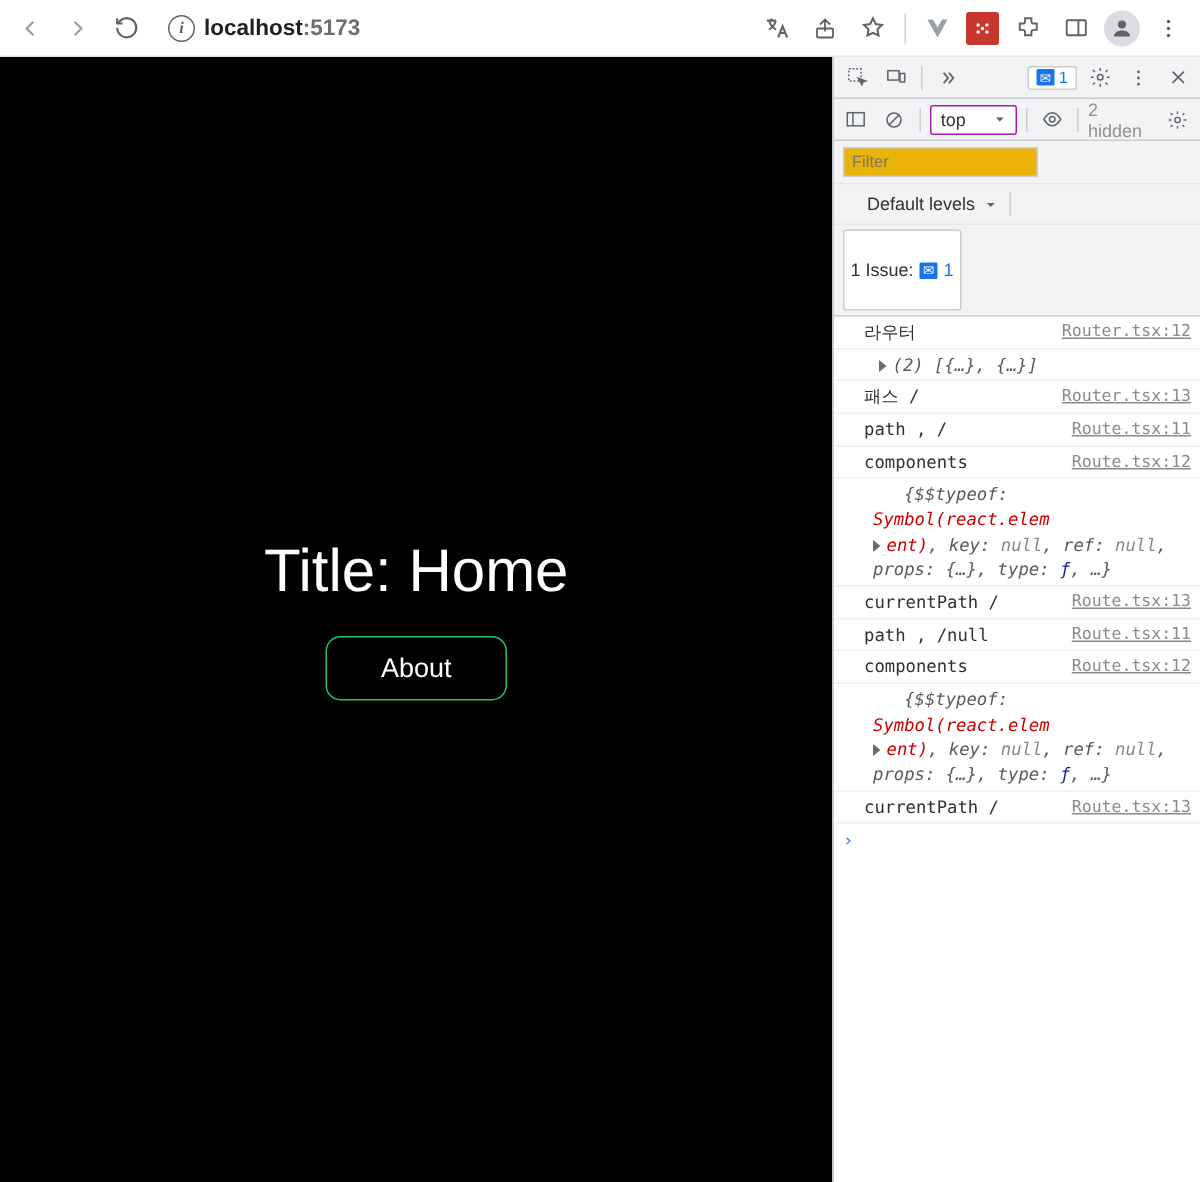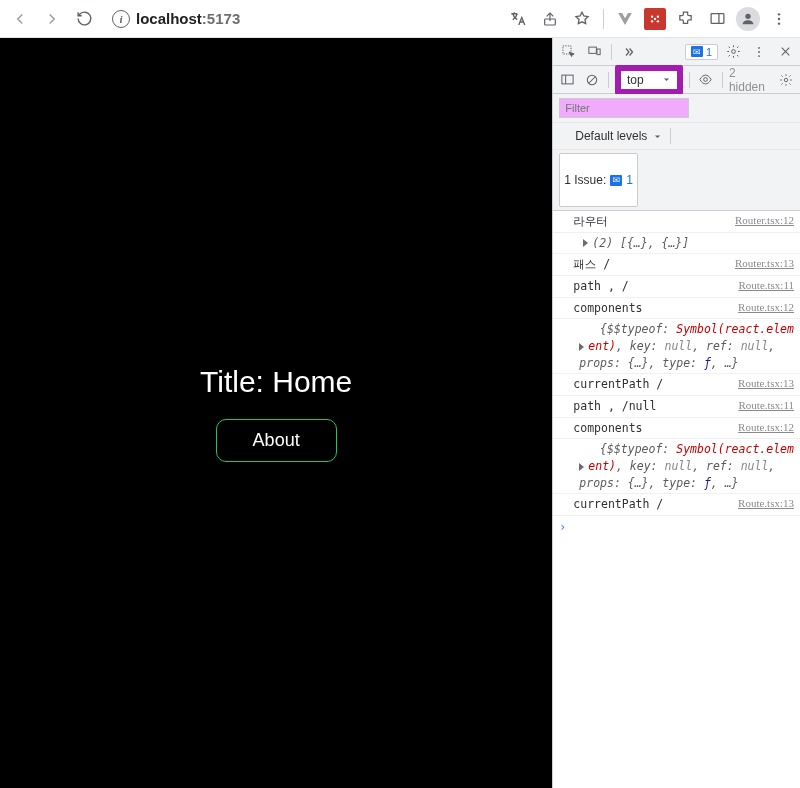--- a/index.html
+++ b/index.html
@@ -17,47 +17,47 @@
   .chrome-icons { display: flex; align-items: center; gap: 6px; padding-right: 2px; }
   .cicon { width: 26px; height: 26px; display: flex; align-items: center; justify-content: center; color: #5f6368; font-size: 16px; }
   .ext-red { background: #c8372d; color: #fff; width: 22px; height: 22px; font-size: 12px; display:flex; align-items:center; justify-content:center; border-radius:2px;}
   .avatar { width: 24px; height: 24px; border-radius: 50%; background: #dadce0; display: flex; align-items: center; justify-content: center; }
   .avatar svg { fill: #5f6368; }
   .vsep { width: 1px; height: 20px; background: #d0d0d0; margin: 0 2px; }
   
   
   .workspace { display: flex; width: 800px; height: 750px; }
   .page { width: 555px; height: 100%; background: #000; display: flex; flex-direction: column; align-items: center; justify-content: center; color: #fff; }
-  .page h1 { font-size: 30px; font-weight: 500; margin-bottom: 20px; }
+  .page h1 { font-size: 40px; font-weight: 500; margin-bottom: 20px; }
   .about-btn { background: transparent; color: #fff; border: 1px solid #22c55e; border-radius: 10px; padding: 10px 36px; font-size: 18px; cursor: pointer; }
   
   
   .devtools { flex: 1; border-left: 1px solid #cacdd1; background: #fff; display: flex; flex-direction: column; font-size: 12px; color: #303030; }
   .dt-tabbar { height: 28px; border-bottom: 1px solid #cacdd1; background: #f1f3f4; display: flex; align-items: center; padding: 0 4px; gap: 4px; }
   .dt-ico { width: 22px; height: 22px; display:flex; align-items:center; justify-content:center; color:#5f6368; font-size: 14px; }
   .dt-spacer { flex: 1; }
   .dt-badge { display: flex; align-items: center; gap: 3px; background: #fff; border: 1px solid #ccc; border-radius: 2px; padding: 1px 5px; font-size: 11px; color: #1a73e8; }
   .dt-badge .sq { width: 12px; height: 11px; background: #1a73e8; color: #fff; display:flex; align-items:center; justify-content:center; font-size: 9px; border-radius:1px;}
   .dt-close { font-size: 16px; }
   
   .dt-toolbar { height: 28px; border-bottom: 1px solid #cacdd1; background: #f1f3f4; display: flex; align-items: center; padding: 0 4px; gap: 4px; }
-  .dt-sel { display: flex; align-items: center; gap: 18px; padding: 2px 6px; background: #fff; border: 6px solid #a21caf; border-radius: 2px; font-size: 12px;}
+  .dt-sel { display: flex; align-items: center; gap: 18px; padding: 2px 6px; background: #fff; border: 1px solid #a21caf; border-radius: 2px; font-size: 12px;}
   .dt-sep { width: 1px; height: 16px; background: #cacdd1; margin: 0 2px;}
   .hidden-txt { color: #919191; font-size: 12px; }
   
   .dt-filter-row { padding: 4px 6px; border-bottom: 1px solid #e8e8e8; background: #f1f3f4;}
-  .filter-inp { width: 130px; height: 20px; border: 1px solid #ccc; padding: 0 5px; font-size: 11px; color: #303030; background: #f0abfc; outline: none;}
+  .filter-inp { width: 130px; height: 20px; border: 1px solid #ccc; padding: 0 5px; font-size: 11px; color: #303030; background: #eab308; outline: none;}
   .dt-levels-row { padding: 5px 22px; border-bottom: 1px solid #e8e8e8; font-size: 12px; color: #303030; background: #f1f3f4; display:flex; align-items:center; gap:6px;}
   .dt-issue-row { padding: 3px 6px; border-bottom: 1px solid #cacdd1; font-size: 12px; background: #f1f3f4; display: flex; align-items: center; gap: 6px;}
   .issue-chip { background: #fff; border: 1px solid #ccc; border-radius: 2px; padding: 19px 4px; display:flex; align-items:center; gap:4px;}
   .blue-sq { width: 12px; height: 11px; background: #1a73e8; display:inline-flex; align-items:center; justify-content:center; color:#fff; font-size:9px; border-radius:1px;}
   
   .console { flex: 1; overflow: auto; font-family: Menlo, Consolas, monospace; font-size: 11.5px; line-height: 1.45; }
   .row { border-bottom: 1px solid #f0f0f0; padding: 2px 6px 2px 20px; position: relative; }
-  .row .src { float: right; color: #8a8a8a; text-decoration: underline; font-size: 11px; cursor: pointer; font-family: Liberation Serif, serif;}
+  .row .src { float: right; color: #8a8a8a; text-decoration: underline; font-size: 11px; cursor: pointer;}
   .row .msg { color: #303030; text-align: center; }
   .ital { font-style: italic; color: #5a5a5a; }
   .sym { color: #c80000; font-style: italic;}
   .null { color: #888; }
   .blue { color: #1a1aa6; font-style: italic;}
   .tri { display:inline-block; width:0; height:0; border-top:4px solid transparent; border-bottom:4px solid transparent; border-left:5px solid #6b6b6b; margin-right:4px; vertical-align: middle;}
   .row.sub { padding-left: 30px; }
   .prompt { padding: 3px 6px; color: #367cf1; font-family: Menlo, monospace; }
   
   svg { display: block; }

